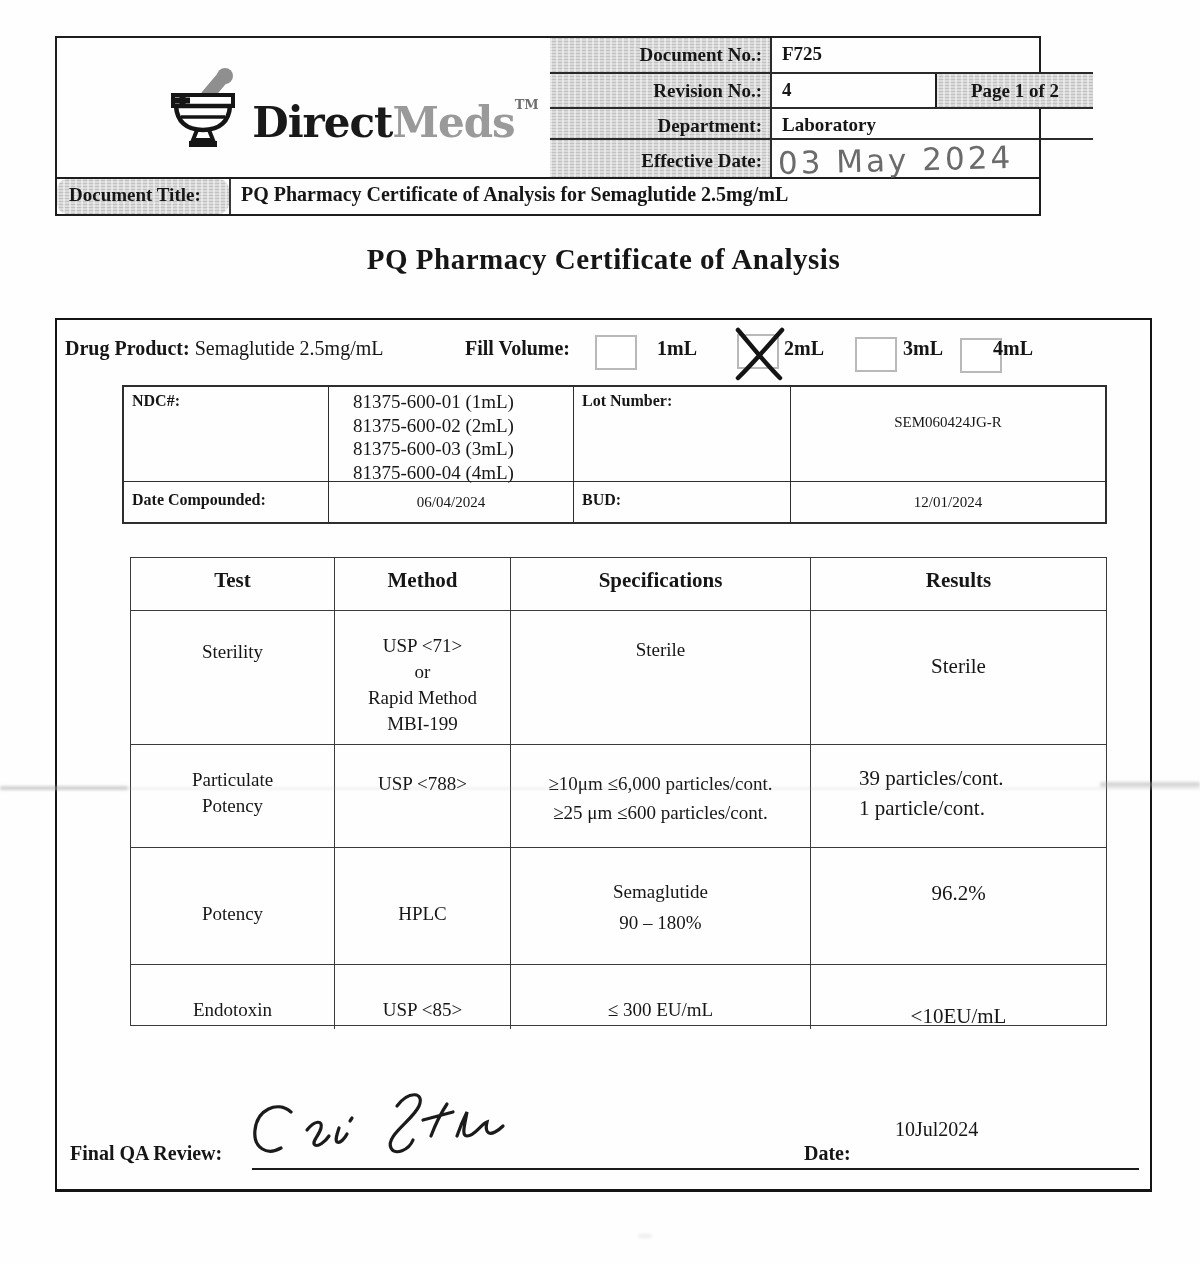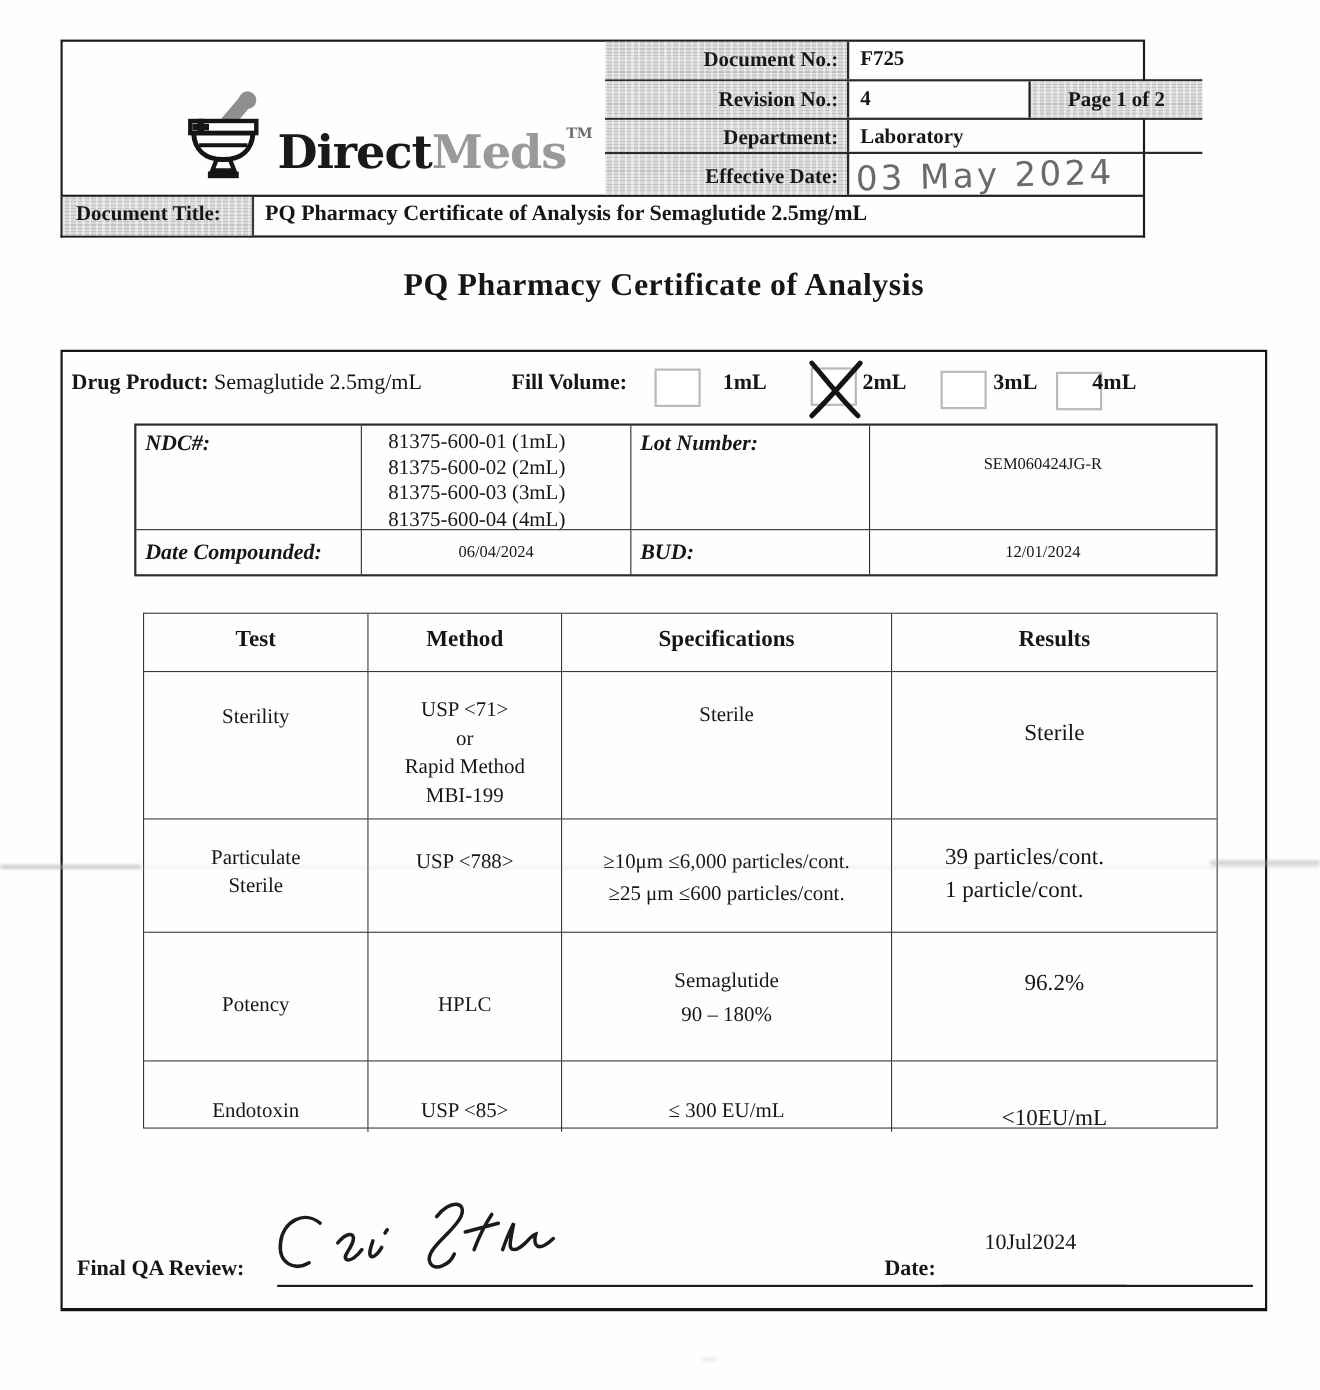--- a/index.html
+++ b/index.html
@@ -17,59 +17,59 @@
   
   .shaded {
     background-color:#dadada;
     background-image:
       repeating-linear-gradient(90deg, rgba(255,255,255,.45) 0 2px, transparent 2px 6px),
       repeating-linear-gradient(0deg, rgba(130,130,130,.28) 0 1px, transparent 1px 3px);
   }
 
   
   .header-box { left:55px; top:36px; width:986px; height:143px; border:2px solid #1d1d1d; }
-  .logo-cell { left:0; top:16px; width:591px; height:139px; display:flex; align-items:center; justify-content:center; }
+  .logo-cell { left:0; top:0; width:591px; height:139px; display:flex; align-items:center; justify-content:center; }
   .logo-wrap { display:flex; align-items:flex-end; gap:10px; }
   .brand { font-family:"DejaVu Serif",serif; font-weight:bold; font-size:42px; letter-spacing:-1px; line-height:1; padding-bottom:8px;}
   .brand .black { color:#191919; }
   .brand .gray  { color:#9a9a9a; }
   .brand sup { font-size:13px; color:#6e6e6e; vertical-align:28px; letter-spacing:0; }
   .info-grid { left:493px; top:0; width:543px; height:139px; display:grid; grid-template-rows:36px 35px 31px 1fr; }
   .info-row { display:flex; border-bottom:2px solid #2a2a2a; position:relative; }
   .info-row:last-child { border-bottom:none; }
   .info-label { width:222px; padding:6px 8px 0 0; text-align:right; font-weight:bold; font-size:19px; border-right:2px solid #2a2a2a; }
   .info-value { flex:1; padding:5px 0 0 10px; font-weight:bold; font-size:19px; }
   .page-cell { position:absolute; right:0; top:0; bottom:0; width:158px; border-left:2px solid #1d1d1d; font-weight:bold; font-size:19px; text-align:center; padding-top:6px; }
   .handwrite {
     font-family:"DejaVu Sans",sans-serif; font-weight:normal; color:#6b6b6b;
     font-size:31px; letter-spacing:3px; transform:rotate(-1.5deg);
     position:absolute; left:6px; top:2px; white-space:nowrap; z-index:5;
   }
   .title-row { left:55px; top:179px; width:986px; height:37px; border:2px solid #1d1d1d; border-top:none; display:flex; }
-  .title-label { width:172px; font-weight:bold; font-size:19px; padding:5px 0 0 12px; }
+  .title-label { width:172px; font-weight:bold; font-size:19px; padding:5px 0 0 12px;border-radius:11px; }
   .title-value { flex:1; font-weight:bold; font-size:20px; padding:4px 0 0 10px; border-left:2px solid #3a3a3a; }
 
   .main-heading { left:55px; top:243px; width:1097px; text-align:center; font-size:29px; font-weight:bold; letter-spacing:.5px; }
 
   
   .main-box { left:55px; top:318px; width:1097px; height:874px; border:2.5px solid #141414; border-bottom-width:3.5px; }
 
   .dp-line { left:8px; top:17px; font-size:20px; white-space:nowrap; }
   .fv-label { left:408px; top:17px; font-size:20px; font-weight:bold; }
   .cb { position:absolute; width:42px; height:35px; border:2px solid #b9b9b9; background:#fff; }
   .cb-x { position:absolute; left:-11px; top:-10px; width:64px; height:56px; overflow:visible; }
   .fv-opt { position:absolute; font-size:20px; font-weight:bold; }
 
   .ndc-grid { left:65px; top:65px; width:985px; height:139px; display:grid;
     grid-template-columns:205px 245px 217px 1fr; grid-template-rows:95px 1fr;
     border:2px solid #2e2e2e; }
   .ndc-cell { border-right:1.5px solid #2e2e2e; border-bottom:1.5px solid #2e2e2e; font-size:19px; padding:5px 8px; }
   .ndc-cell.last-col { border-right:none; }
   .ndc-cell.last-row { border-bottom:none; }
-  .ndc-label { font-weight:bold; font-size:20px;font-style:italic; }
+  .ndc-label { font-weight:bold; font-size:16px; }
   .ndc-values { padding-left:24px; line-height:23.5px; padding-top:3px; }
   .vcenter { display:flex; align-items:center; justify-content:center; font-size:15px; }
 
   .test-grid { left:73px; top:237px; width:977px; height:469px; display:grid;
     grid-template-columns:204px 176px 300px 1fr;
     grid-template-rows:53px 134px 103px 117px 1fr;
     border:1.5px solid #3a3a3a; }
   .t-cell { border-right:1.2px solid #3a3a3a; border-bottom:1.2px solid #3a3a3a; text-align:center; font-size:19px; line-height:26px; }
   .t-cell.last-col { border-right:none; }
   .t-cell.last-row { border-bottom:none; }
@@ -194,21 +194,21 @@
 
       <div class="t-cell" style="padding-top:28px;">Sterility</div>
       <div class="t-cell pre" style="padding-top:22px;">USP &lt;71&gt;
 or
 Rapid Method
 MBI-199</div>
       <div class="t-cell pre" style="padding-top:26px;">Sterile</div>
       <div class="t-cell pre last-col res" style="padding-top:42px;">Sterile</div>
 
       <div class="t-cell pre" style="padding-top:22px;">Particulate
-Sterile</div>
+Potency</div>
       <div class="t-cell pre" style="padding-top:26px;">USP &lt;788&gt;</div>
       <div class="t-cell pre" style="padding-top:24px; line-height:29px;">≥10μm ≤6,000 particles/cont.
 ≥25 μm ≤600 particles/cont.</div>
       <div class="t-cell pre last-col res" style="padding-top:18px; text-align:left; padding-left:48px; line-height:30px;">39 particles/cont.
 1 particle/cont.</div>
 
       <div class="t-cell" style="padding-top:53px;">Potency</div>
       <div class="t-cell pre" style="padding-top:53px;">HPLC</div>
       <div class="t-cell pre" style="padding-top:28px; line-height:31px;">Semaglutide
 90 – 180%</div>

